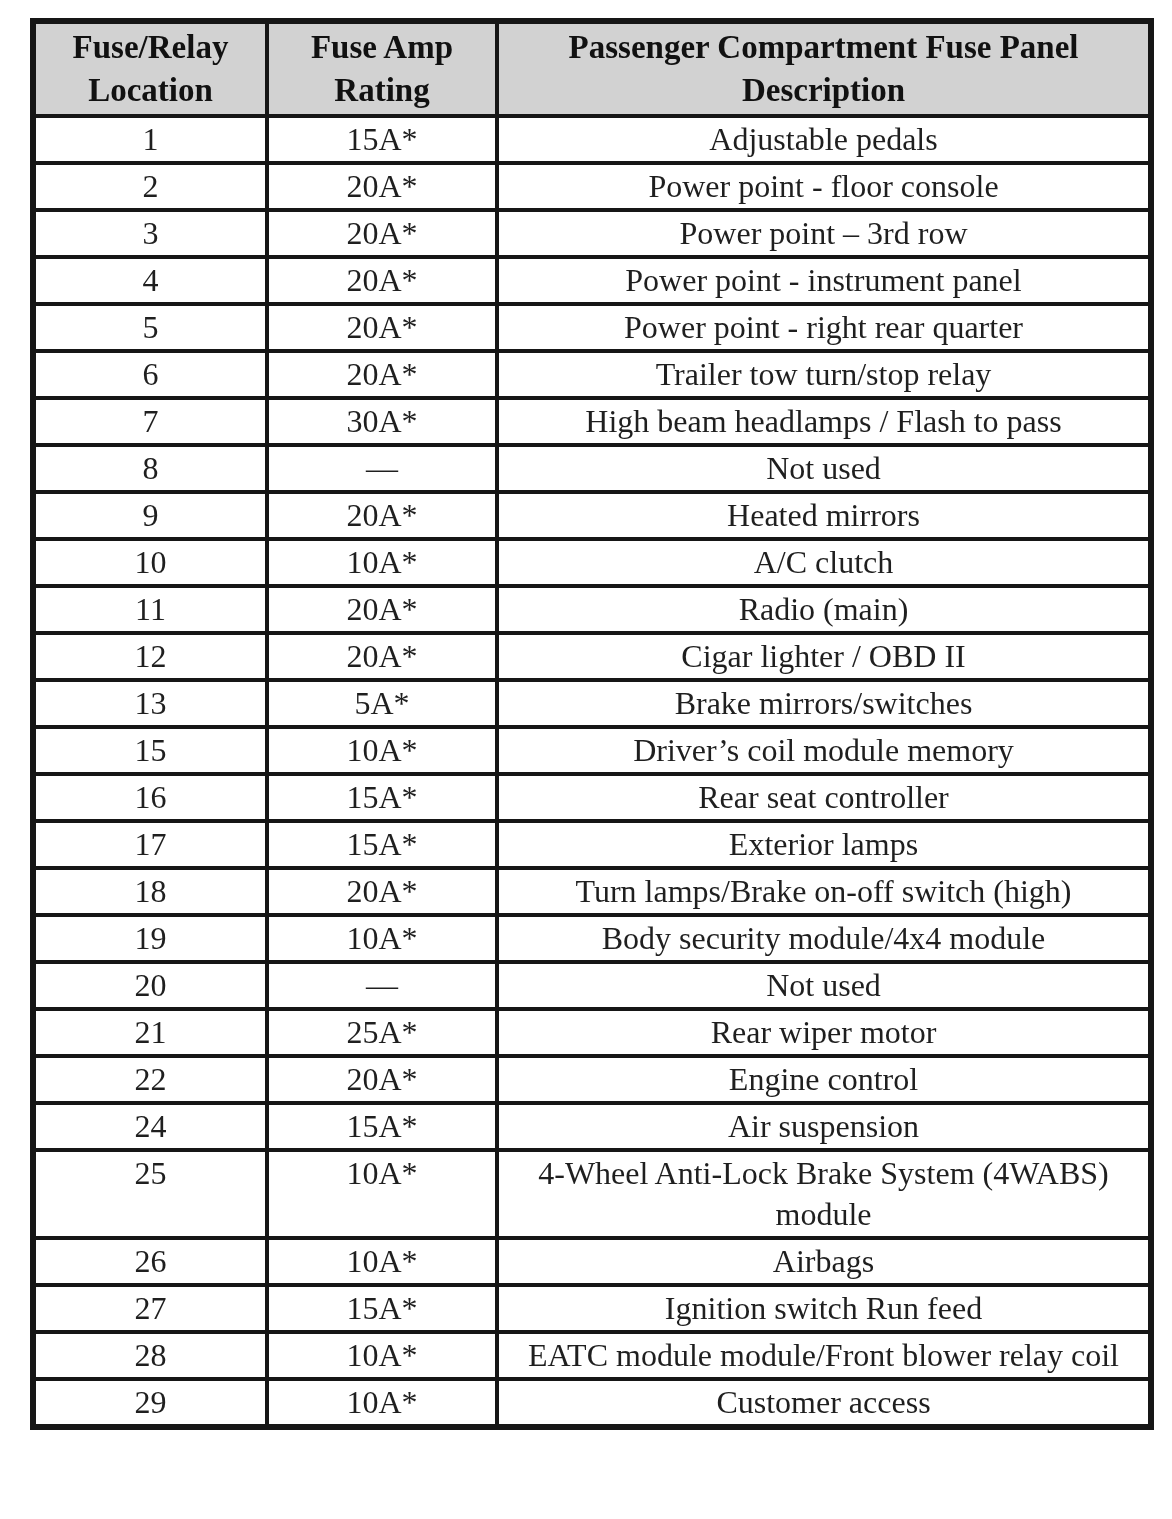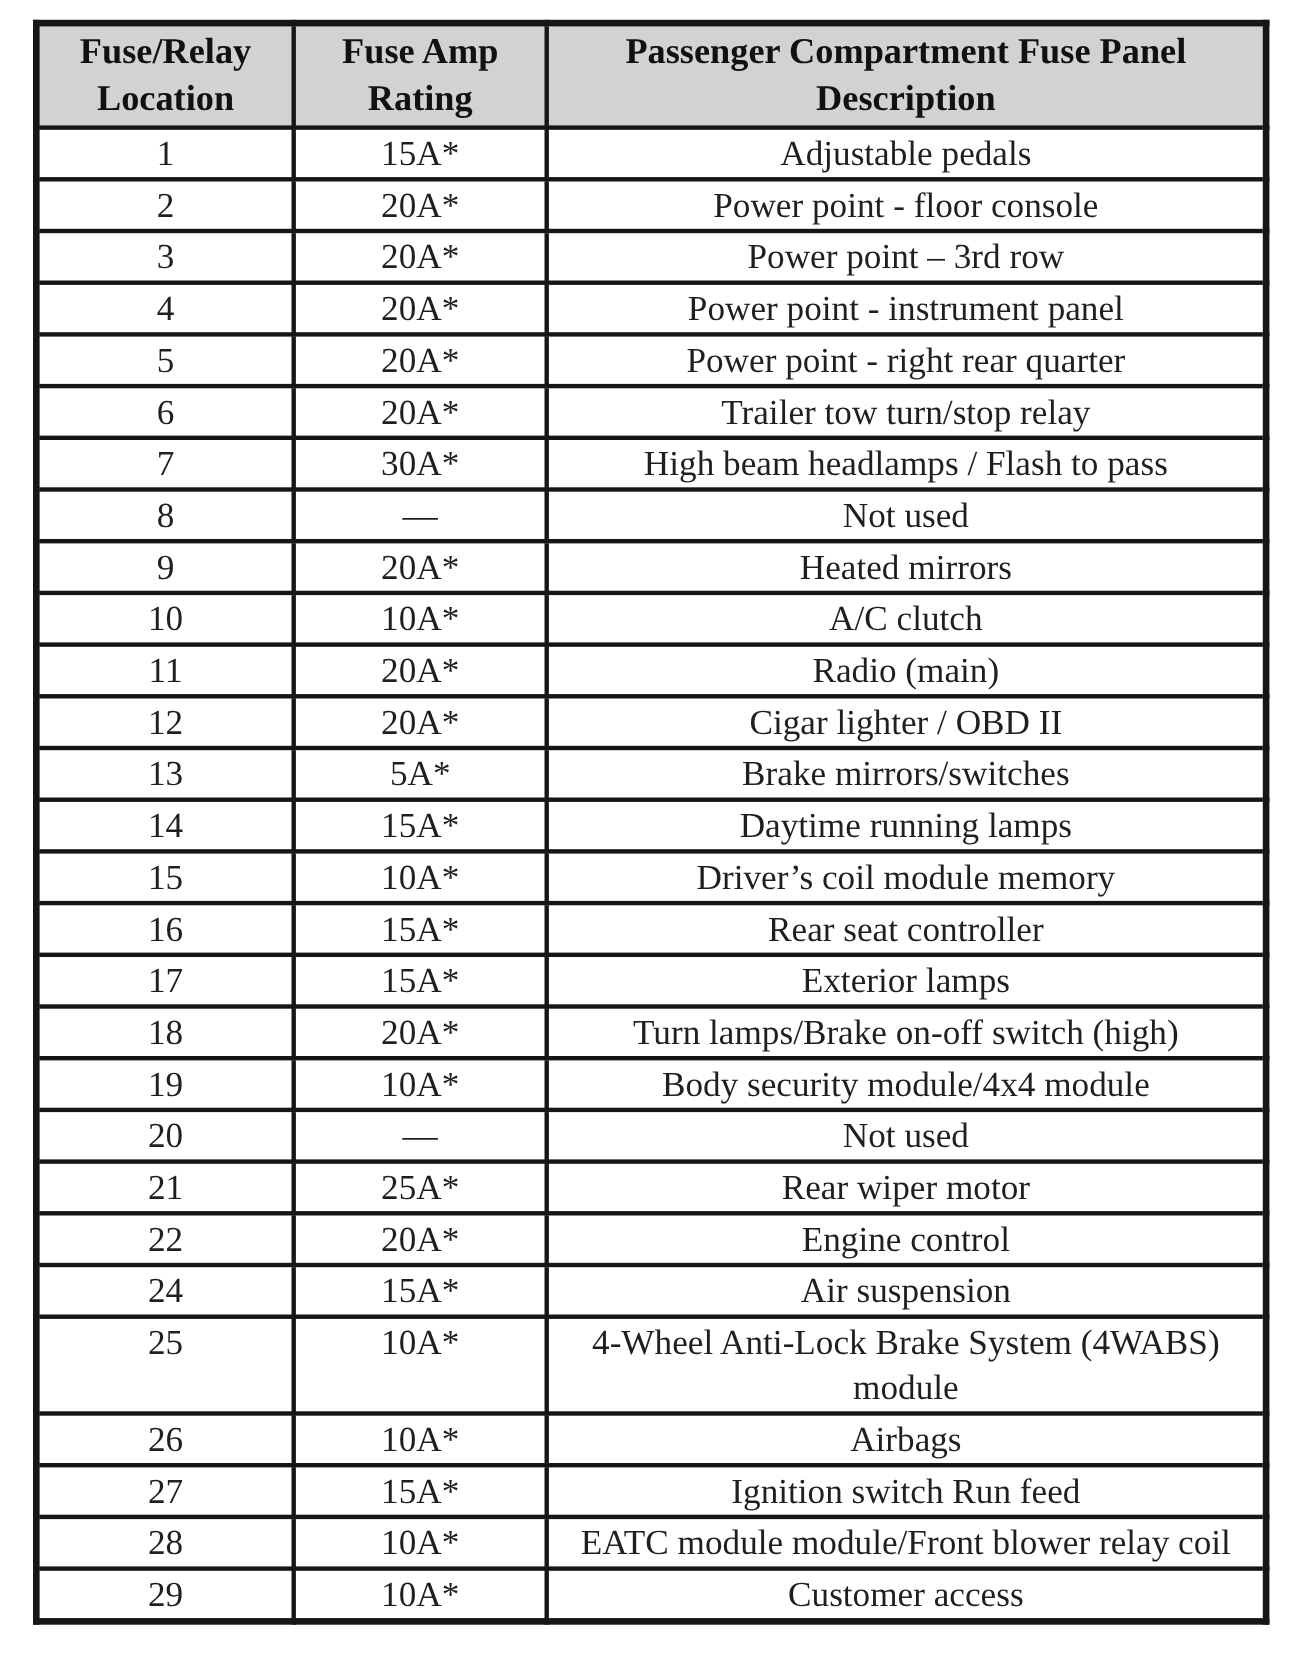--- a/index.html
+++ b/index.html
@@ -147,25 +147,20 @@
       <td class="amp">20A*</td>
       <td class="desc">Cigar lighter / OBD II</td>
     </tr>
 
     <tr>
       <td class="loc">13</td>
       <td class="amp">5A*</td>
       <td class="desc">Brake mirrors/switches</td>
     </tr>
 
-    <tr>
-      <td class="loc">14</td>
-      <td class="amp">15A*</td>
-      <td class="desc">Daytime running lamps</td>
-    </tr>
 
     <tr>
       <td class="loc">15</td>
       <td class="amp">10A*</td>
       <td class="desc">Driver’s coil module memory</td>
     </tr>
 
     <tr>
       <td class="loc">16</td>
       <td class="amp">15A*</td>

